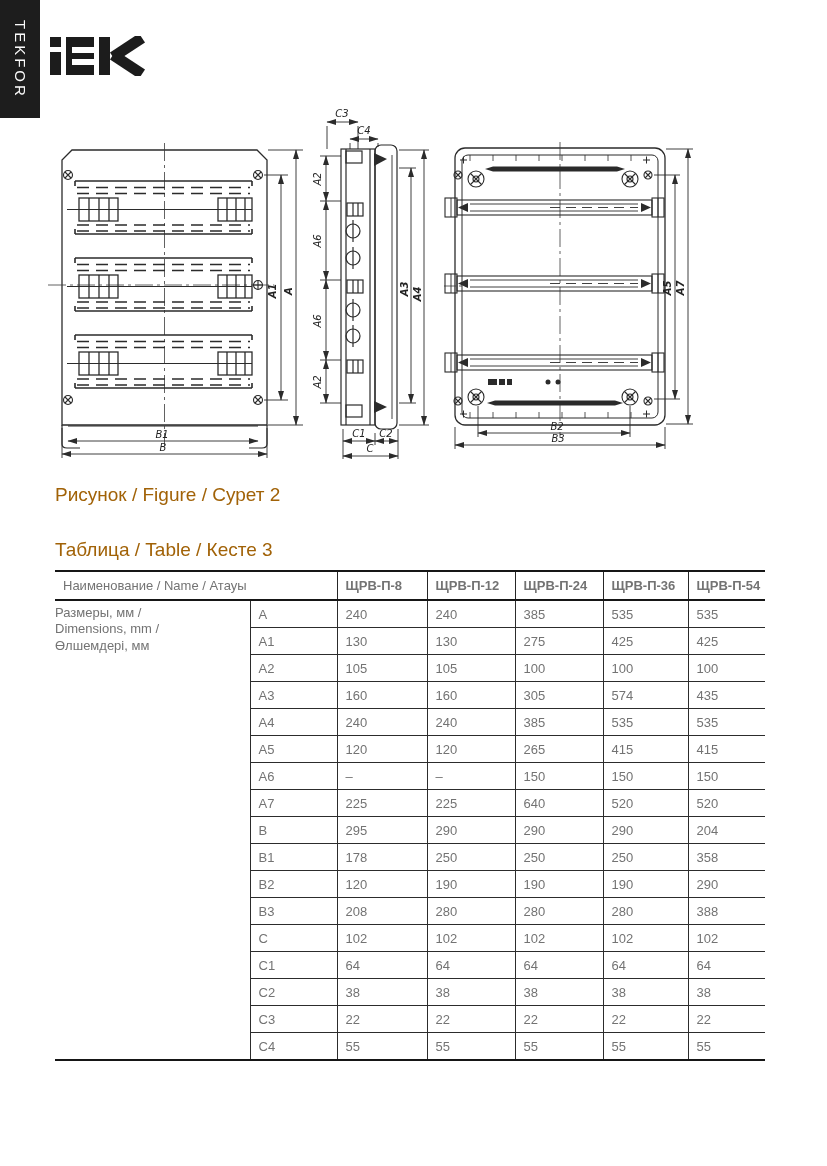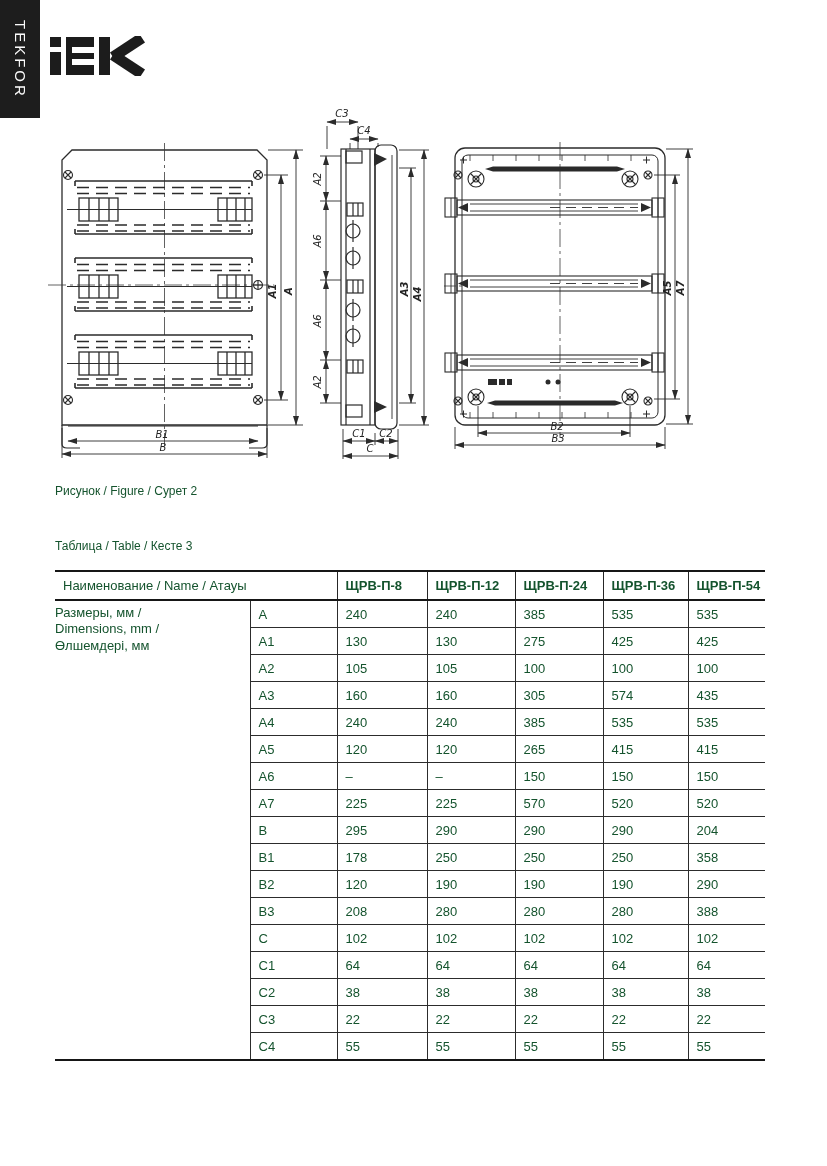--- a/index.html
+++ b/index.html
@@ -21,29 +21,29 @@
   .drawing { position:absolute; }
   .fv { left:40px; top:128px; }
   .sv { left:312px; top:103px; }
   .rv { left:430px; top:128px; }
   svg text.dim {
     font-family:"DejaVu Sans", sans-serif; font-style:italic; font-size:10px;
     fill:#222; text-anchor:middle;
   }
   svg text.dim.bld { font-weight:600; }
   
-  .caption { position:absolute; left:55px; font-size:12px; color:#14532d; }
+  .caption { position:absolute; left:55px; font-size:19px; color:#a16207; }
   .figure-caption { top:484px; }
   .table-caption { top:539px; }
   
   .dim-table {
     position:absolute; left:55px; top:570px; width:710px;
     border-collapse:collapse; table-layout:fixed;
     border-top:2px solid #161616; border-bottom:2px solid #161616;
-    font-size:13px; color:#14532d;
+    font-size:13px; color:#737373;
   }
   .dim-table thead th {
     height:27px; font-weight:normal; text-align:left; padding:0 0 0 8px;
     border-bottom:2px solid #161616; vertical-align:middle;
   }
   .dim-table thead th.model { font-weight:bold; border-left:1px solid #262626;margin-left:31px; }
   .dim-table td { height:26px; padding:0 0 0 8px; vertical-align:middle; }
   .dim-table td.cell { border-top:1px solid #2c2c2c; border-left:1px solid #2c2c2c; }
   .dim-table td.group-label {
     vertical-align:top; padding:4px 4px 0 0; line-height:1.25; white-space:pre-line;margin-left:39px;
@@ -417,21 +417,21 @@
           <td class="cell">–</td>
           <td class="cell">–</td>
           <td class="cell">150</td>
           <td class="cell">150</td>
           <td class="cell">150</td>
         </tr>
         <tr>
           <td class="cell">A7</td>
           <td class="cell">225</td>
           <td class="cell">225</td>
-          <td class="cell">570</td>
+          <td class="cell">640</td>
           <td class="cell">520</td>
           <td class="cell">520</td>
         </tr>
         <tr>
           <td class="cell">B</td>
           <td class="cell">295</td>
           <td class="cell">290</td>
           <td class="cell">290</td>
           <td class="cell">290</td>
           <td class="cell">204</td>

